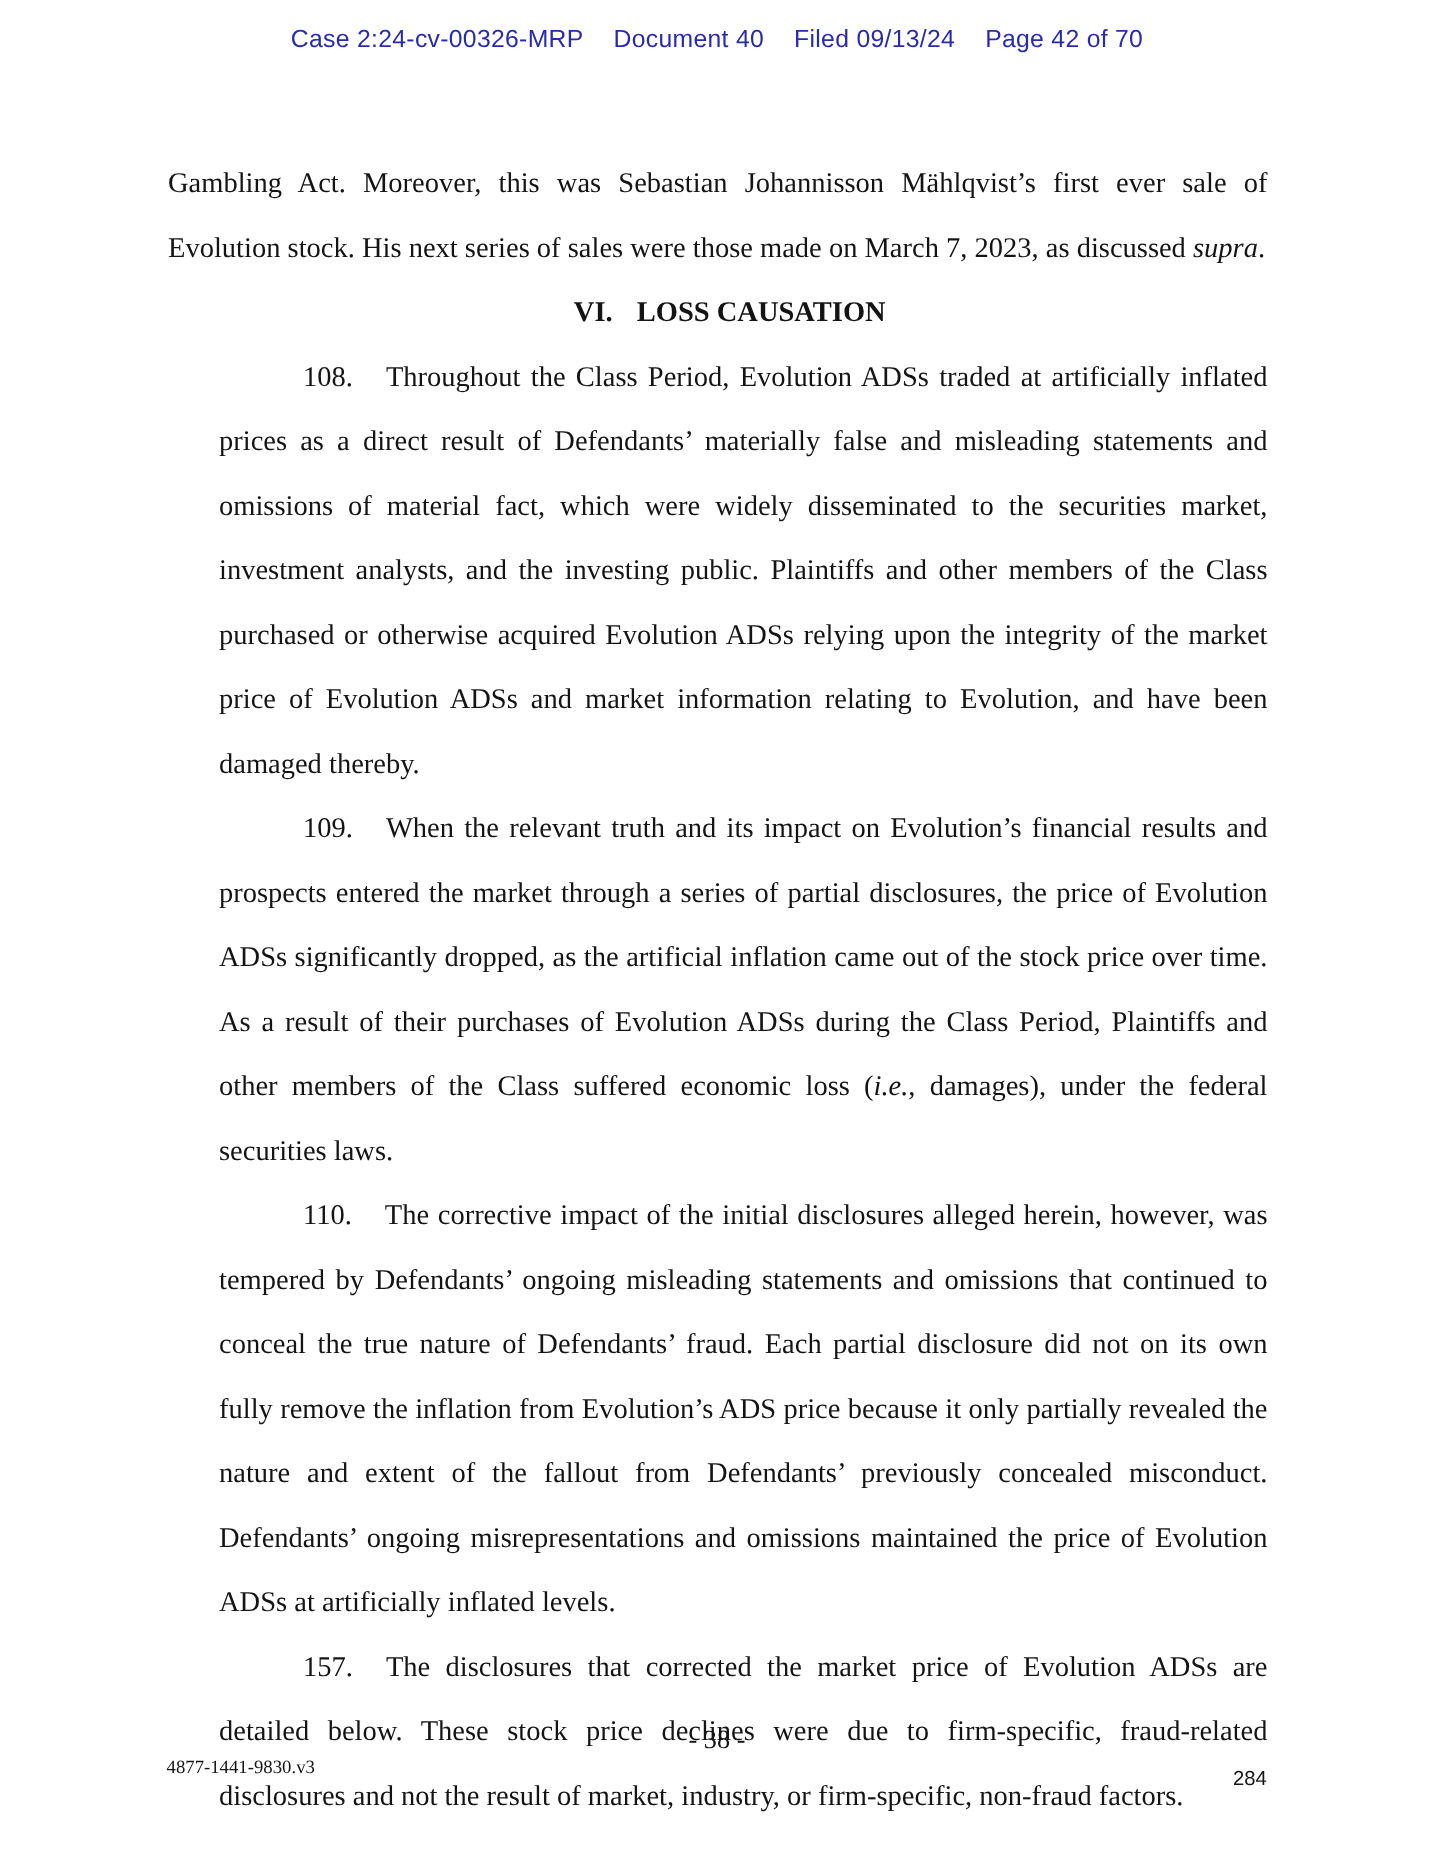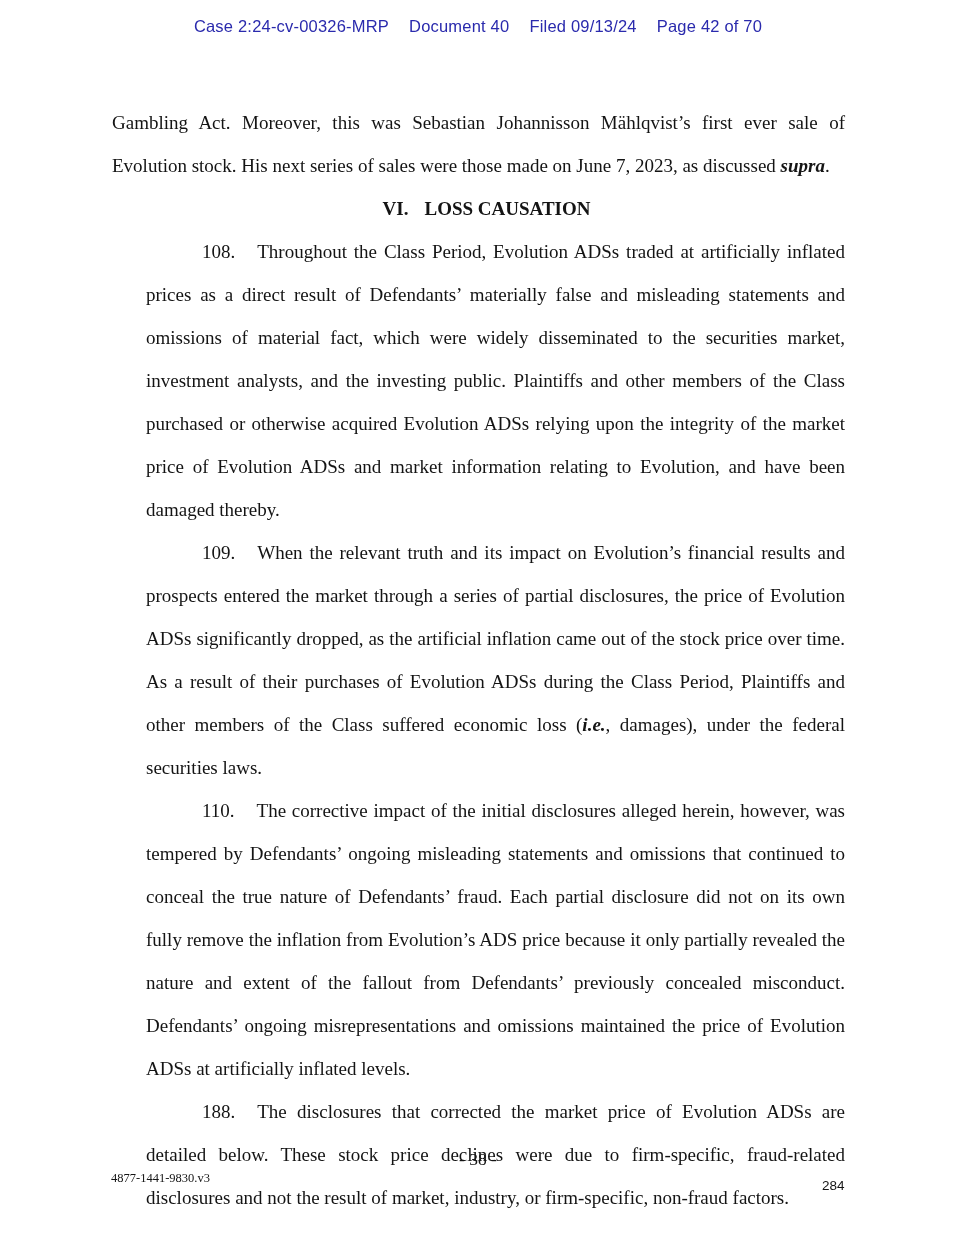--- a/index.html
+++ b/index.html
@@ -48,21 +48,20 @@
   .body-para.indented {
     text-indent: 56px;
     margin-left: 34px;
   }
   .tab {
     display: inline-block;
     width: 22px;
   }
   .italic {
     font-style: italic;
-    font-weight: bold;
   }
   .heading {
     font-weight: bold;
     text-align: center;
   }
   .h-num {
     display: inline-block;
     width: 58px;
   }
   
@@ -91,25 +90,25 @@
 </head>
 <body>
 
 <div class="page">
 
   <div class="case-header" style="color: rgb(42, 42, 173);">
     <span>Case 2:24-cv-00326-MRP</span><span>Document 40</span><span>Filed 09/13/24</span><span>Page 42 of 70</span>
   </div>
 
   <div class="doc-body">
-      <p class="body-para"><span>Gambling Act.  Moreover, this was Sebastian Johannisson Mählqvist’s first ever sale of Evolution stock.  His next series of sales were those made on June 7, 2023, as discussed </span><span class="italic">supra</span><span>.</span></p>
+      <p class="body-para"><span>Gambling Act.  Moreover, this was Sebastian Johannisson Mählqvist’s first ever sale of Evolution stock.  His next series of sales were those made on March 7, 2023, as discussed </span><span class="italic">supra</span><span>.</span></p>
       <p class="heading"><span class="h-num">VI.</span><span>LOSS CAUSATION</span></p>
       <p class="body-para indented"><span>108.</span><span class="tab"></span><span>Throughout the Class Period, Evolution ADSs traded at artificially inflated prices as a direct result of Defendants’ materially false and misleading statements and omissions of material fact, which were widely disseminated to the securities market, investment analysts, and the investing public.  Plaintiffs and other members of the Class purchased or otherwise acquired Evolution ADSs relying upon the integrity of the market price of Evolution ADSs and market information relating to Evolution, and have been damaged thereby.</span></p>
       <p class="body-para indented"><span>109.</span><span class="tab"></span><span>When the relevant truth and its impact on Evolution’s financial results and prospects entered the market through a series of partial disclosures, the price of Evolution ADSs significantly dropped, as the artificial inflation came out of the stock price over time.  As a result of their purchases of Evolution ADSs during the Class Period, Plaintiffs and other members of the Class suffered economic loss (</span><span class="italic">i.e.</span><span>, damages), under the federal securities laws.</span></p>
       <p class="body-para indented"><span>110.</span><span class="tab"></span><span>The corrective impact of the initial disclosures alleged herein, however, was tempered by Defendants’ ongoing misleading statements and omissions that continued to conceal the true nature of Defendants’ fraud.  Each partial disclosure did not on its own fully remove the inflation from Evolution’s ADS price because it only partially revealed the nature and extent of the fallout from Defendants’ previously concealed misconduct.  Defendants’ ongoing misrepresentations and omissions maintained the price of Evolution ADSs at artificially inflated levels.</span></p>
-      <p class="body-para indented"><span>188.</span><span class="tab"></span><span>The disclosures that corrected the market price of Evolution ADSs are detailed below.  These stock price declines were due to firm-specific, fraud-related disclosures and not the result of market, industry, or firm-specific, non-fraud factors.</span></p>
+      <p class="body-para indented"><span>157.</span><span class="tab"></span><span>The disclosures that corrected the market price of Evolution ADSs are detailed below.  These stock price declines were due to firm-specific, fraud-related disclosures and not the result of market, industry, or firm-specific, non-fraud factors.</span></p>
     </div>
 
   <div class="page-number">- 38 -</div>
   <div class="doc-id">4877-1441-9830.v3</div>
   <div class="corner-number">284</div>
 
 </div>
 
 </body></html>

